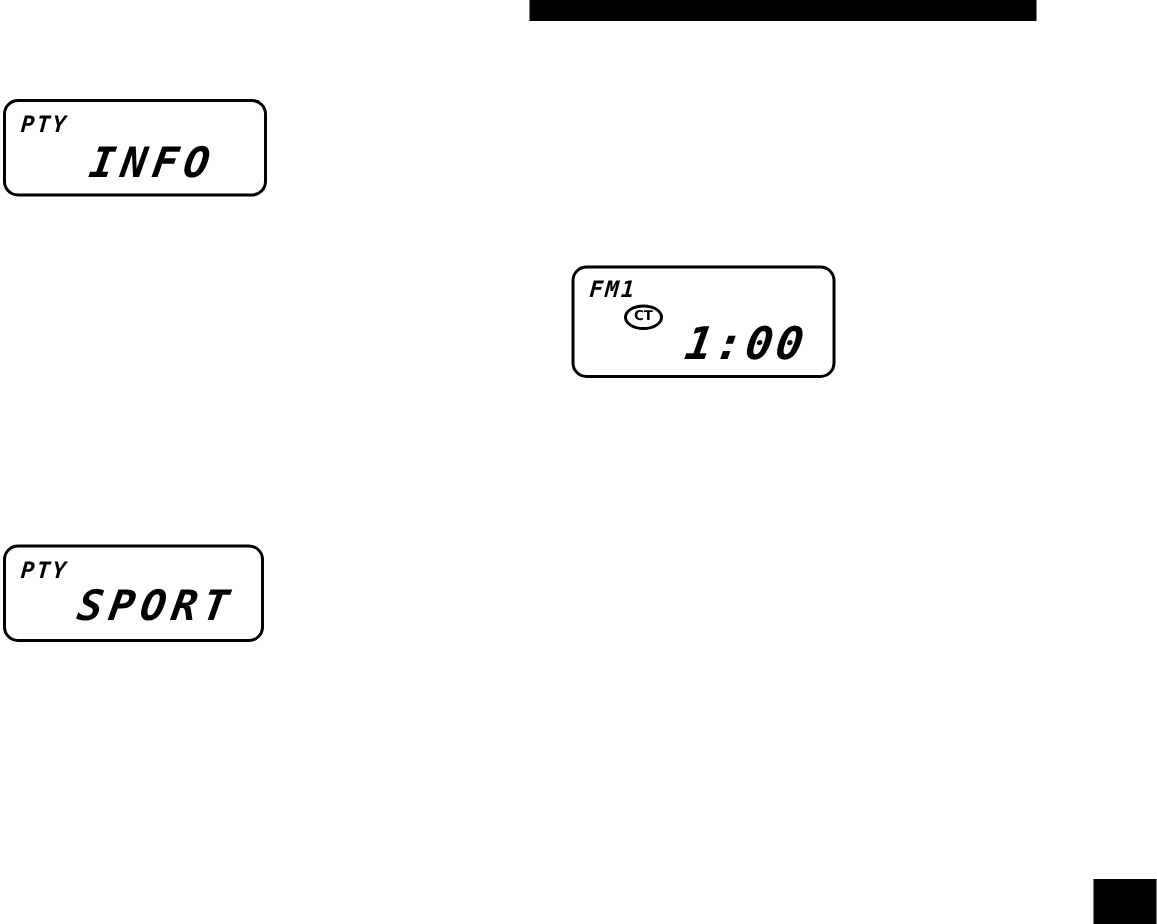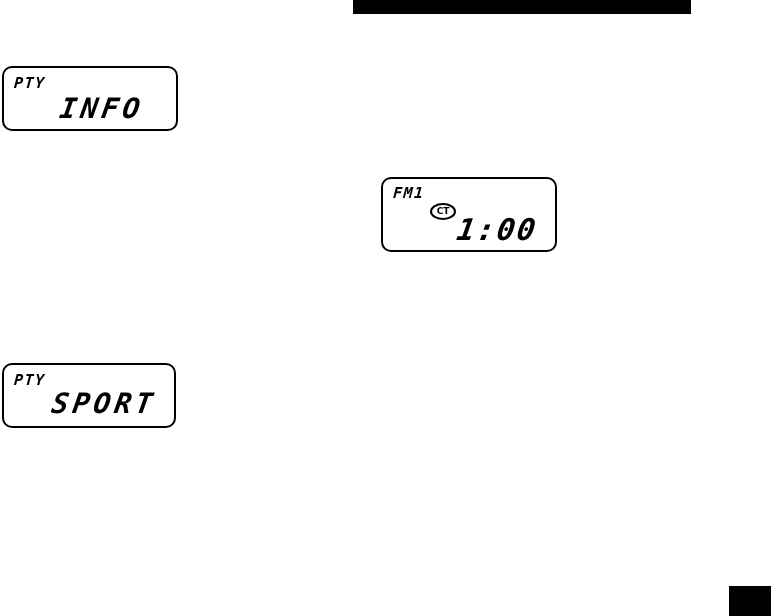--- a/index.html
+++ b/index.html
@@ -95,21 +95,21 @@
     letter-spacing: 4px;
     transform: skewX(-9deg);
   }
   .panel-pty-info .seg-main  { left: 56px; top: 27px; }
   .panel-pty-sport .seg-main { left: 48px; top: 25px; }
   .panel-fm-clock .seg-main  { left: 74px; top: 36px; font-size: 30px; letter-spacing: 2px; }
 
   
   .ct-badge {
     position: absolute;
-    left: 430px;
+    left: 416px;
     top: 203px;
     width: 26px;
     height: 17px;
   }
   .ct-badge .ct-oval {
     position: absolute;
     inset: 0;
     box-sizing: border-box;
     border: 2px solid #000000;
     border-radius: 50%;

